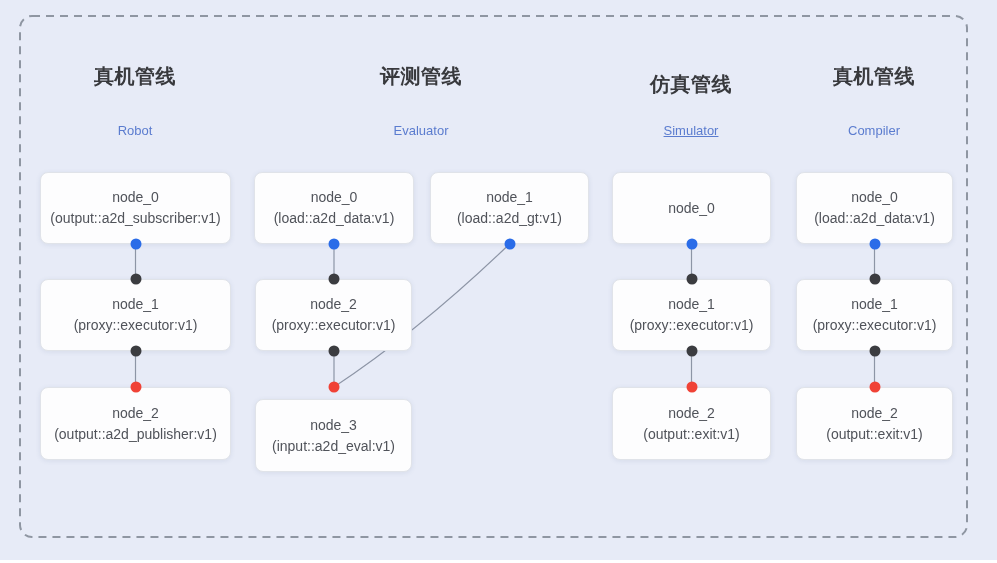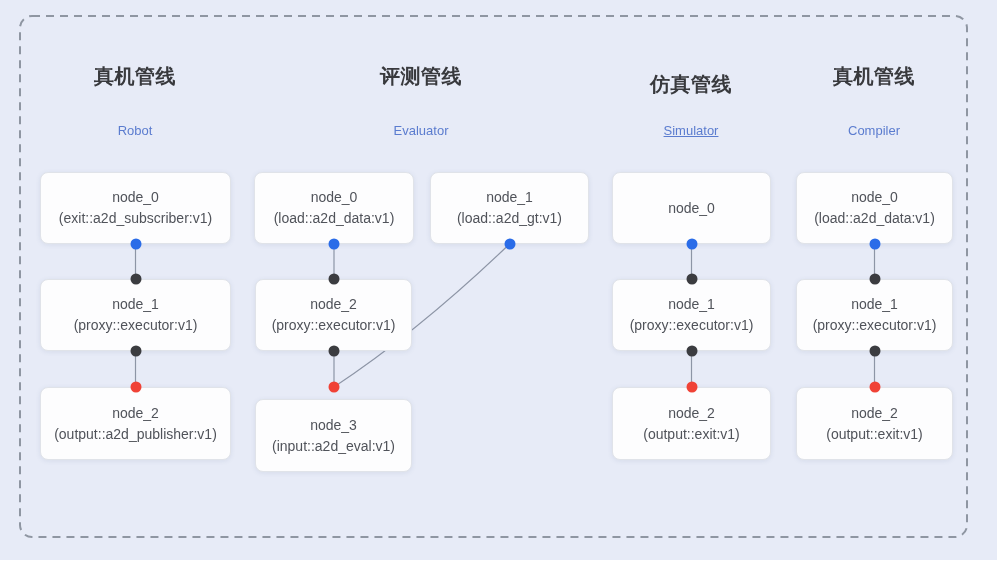--- a/index.html
+++ b/index.html
@@ -104,21 +104,21 @@
       <div class="group-zh" style="left: 421px;">评测管线</div>
       <div class="group-en" style="left: 421px;">Evaluator</div>
       <div class="group-zh" style="left: 691px; margin-top: 8px;">仿真管线</div>
       <div class="group-en" style="left: 691px; text-decoration: underline;">Simulator</div>
       <div class="group-zh" style="left: 874px;">真机管线</div>
       <div class="group-en" style="left: 874px;">Compiler</div>
     </div>
   <div id="node-layer">
       <div class="node" style="left: 40px; top: 172px; width: 191px; height: 72px;">
         <div class="node-name">node_0</div>
-        <div class="node-type">(exit::a2d_subscriber:v1)</div>
+        <div class="node-type">(output::a2d_subscriber:v1)</div>
       </div>
       <div class="node" style="left: 40px; top: 279px; width: 191px; height: 72px;">
         <div class="node-name">node_1</div>
         <div class="node-type">(proxy::executor:v1)</div>
       </div>
       <div class="node" style="left: 40px; top: 387px; width: 191px; height: 73px;">
         <div class="node-name">node_2</div>
         <div class="node-type">(output::a2d_publisher:v1)</div>
       </div>
       <div class="node" style="left: 254px; top: 172px; width: 160px; height: 72px;">

